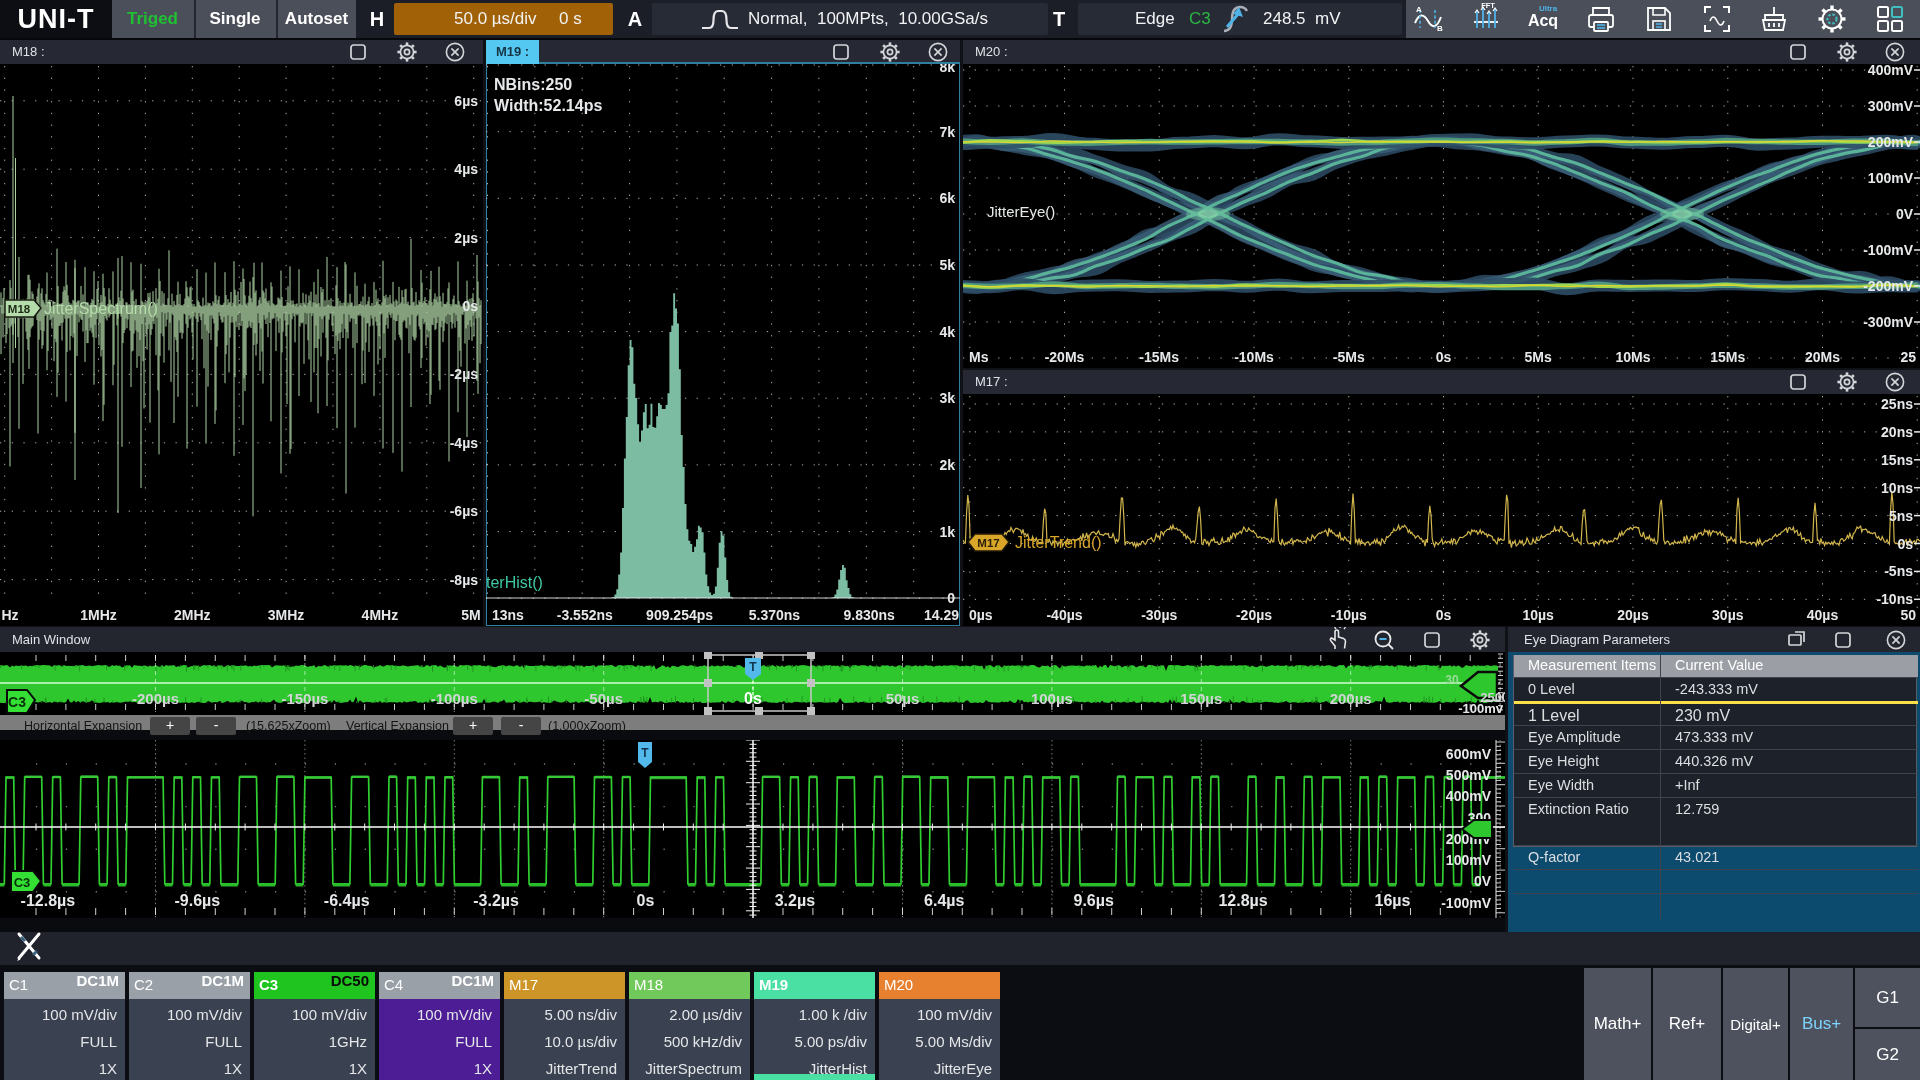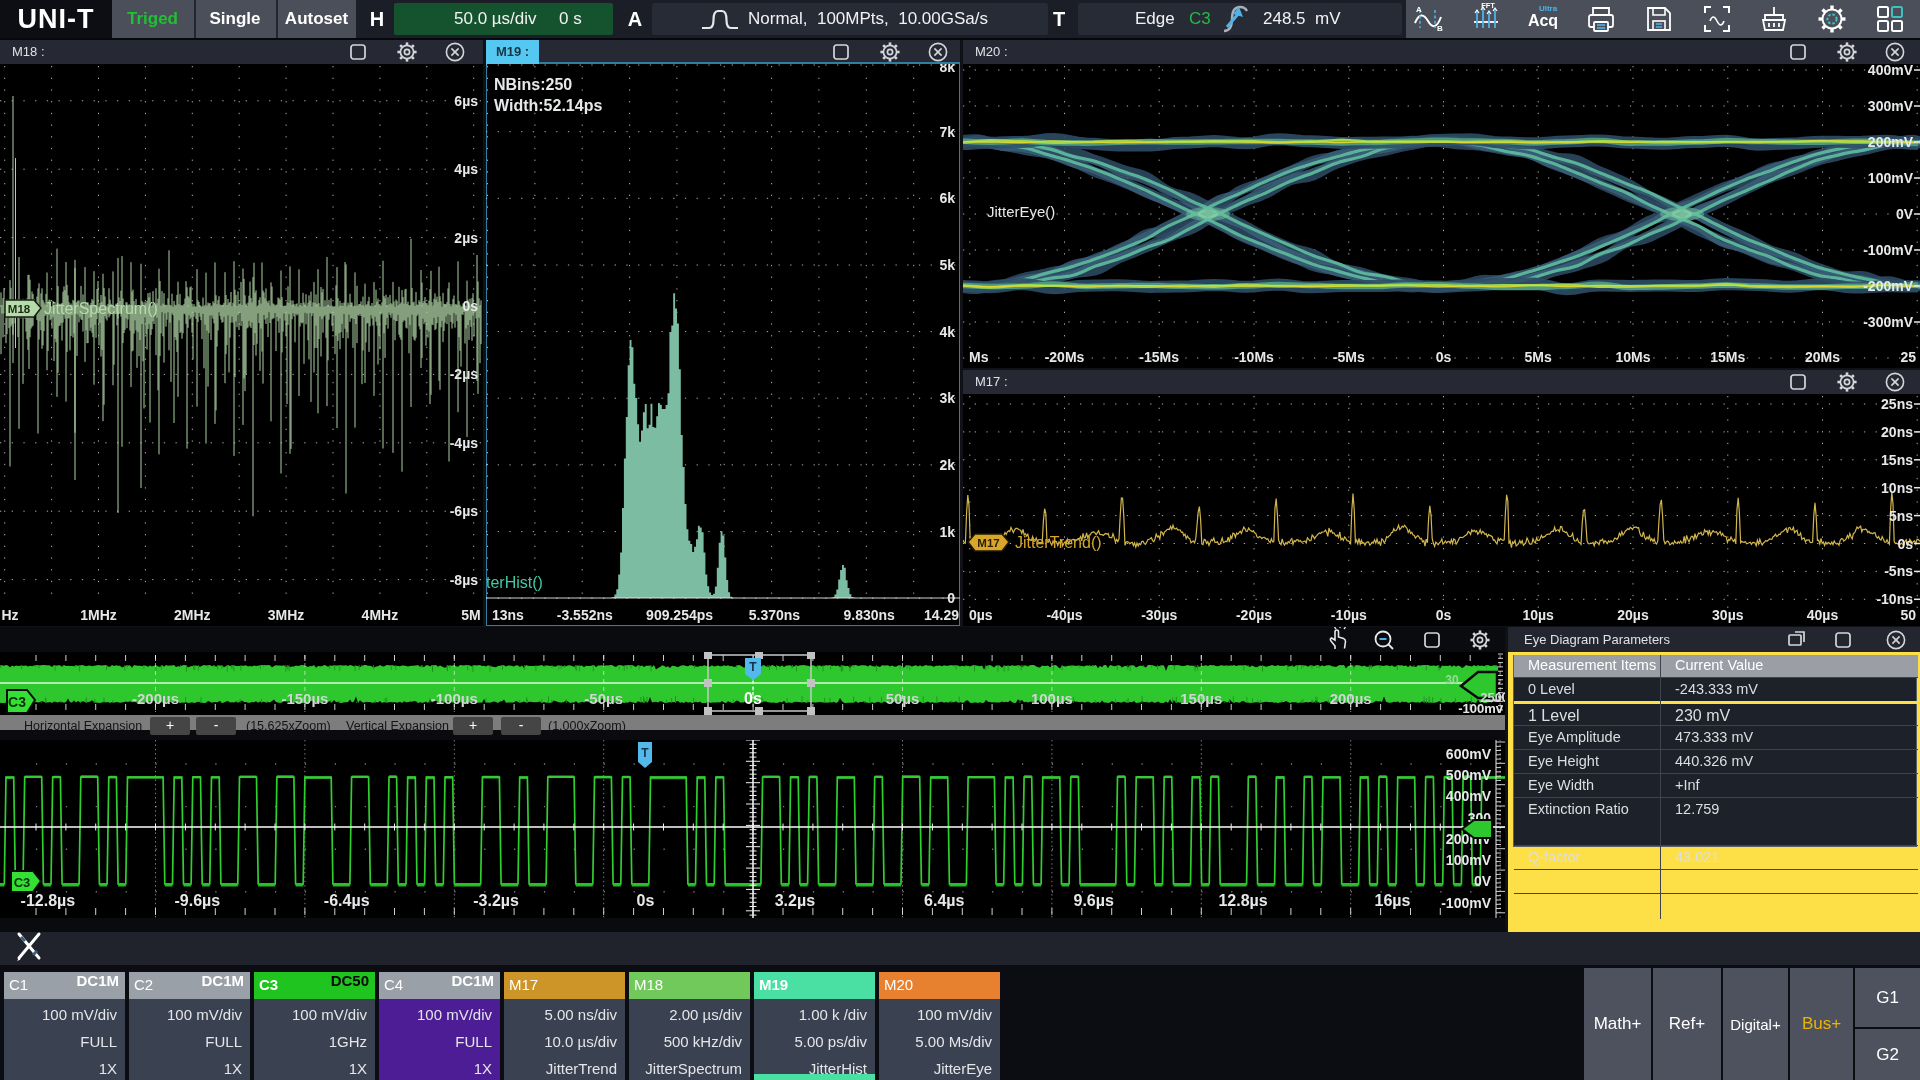--- a/index.html
+++ b/index.html
@@ -41,21 +41,21 @@
     </svg>
 <div class="abs" style="left:0;top:0;width:1920px;height:38px;background:#1b1e26"></div>
 <div class="abs" style="left:0;top:0;width:112px;height:38px;background:#0c0e13;color:#fff;font-size:27px;font-weight:bold;text-align:center;line-height:38px;letter-spacing:1px">UNI-T</div>
 <div class="abs" style="left:112px;top:0;width:244px;height:38px;background:#4b4f59"></div>
 <div class="abs" style="left:112px;top:0;width:81px;height:38px;color:#1fc132;font-size:17px;font-weight:bold;text-align:center;line-height:38px">Triged</div>
 <div class="abs" style="left:195px;top:0;width:80px;height:38px;color:#fff;font-size:17px;font-weight:bold;text-align:center;line-height:38px">Single</div>
 <div class="abs" style="left:277px;top:0;width:79px;height:38px;color:#fff;font-size:17px;font-weight:bold;text-align:center;line-height:38px">Autoset</div>
 <div class="abs" style="left:193.5px;top:0;width:2px;height:38px;background:#23262e"></div>
 <div class="abs" style="left:275.5px;top:0;width:2px;height:38px;background:#23262e"></div>
 <div class="abs" style="left:362px;top:0;width:30px;height:38px;color:#fff;font-size:20px;font-weight:bold;text-align:center;line-height:38px">H</div>
-<div class="abs" style="left:394px;top:3px;width:219px;height:32px;background:#14532d;border-radius:2px;color:#f2f2f4;font-size:17px;line-height:32px">
+<div class="abs" style="left:394px;top:3px;width:219px;height:32px;background:#a16207;border-radius:2px;color:#f2f2f4;font-size:17px;line-height:32px">
       <span style="position:absolute;left:60px">50.0 µs/div</span>
       <span style="position:absolute;left:165px">0 s</span>
     </div>
 <div class="abs" style="left:620px;top:0;width:30px;height:38px;color:#fff;font-size:20px;font-weight:bold;text-align:center;line-height:38px">A</div>
 <div class="abs" style="left:652px;top:3px;width:396px;height:32px;background:#272b36;border-radius:2px;color:#f2f2f4;font-size:17px;line-height:32px">
       <span style="position:absolute;left:96px">Normal,&nbsp; 100MPts,&nbsp; 10.00GSa/s</span>
     </div>
 <svg class="abs" style="left:698px;top:5px" width="46" height="28" viewBox="0 0 46 28">
 <path d="M4 23 h7 q4.5 0 4.5 -8 q0 -9 4.5 -9 h4 q4.5 0 4.5 9 q0 8 4.5 8 h7" stroke="#e8e8ea" stroke-width="2.2" fill="none"></path>
     </svg>
@@ -394,20 +394,21 @@
         <text x="670" y="226" font-size="14" text-anchor="middle" fill="#e6e8ea" font-weight="bold">20µs</text>
         <text x="764.8" y="226" font-size="14" text-anchor="middle" fill="#e6e8ea" font-weight="bold">30µs</text>
         <text x="859.5" y="226" font-size="14" text-anchor="middle" fill="#e6e8ea" font-weight="bold">40µs</text>
         <text x="953" y="226" font-size="14" text-anchor="end" fill="#e6e8ea" font-weight="bold">50</text>
         <polygon points="12,140 39,140 46,148 39,157 12,157 5,148" fill="#d9a62a" stroke="#201a08" stroke-width="1.5"></polygon>
         <text x="25.5" y="153" font-size="11.5" text-anchor="middle" fill="#2a2008" font-weight="bold">M17</text>
         <text x="52" y="154" font-size="16" text-anchor="start" fill="#d9a62a" font-weight="normal">JitterTrend()</text>
       </svg>
 </div>
 <div class="abs" style="left:0;top:627px;width:1505px;height:305px;background:#0a0b0e">
+<div class="ptitle" style="height:25px;background:#23262e;line-height:25px"><span>Main Window</span></div>
 <svg class="abs" style="left:0;top:0" width="1505" height="26" viewBox="0 0 1505 26">
         <g transform="translate(1337,13)" fill="none" stroke="#e8e8ea" stroke-width="1.6">
 <path d="M-2 9 v-3 l-4 -5 q-1.5 -2 0.5 -3 l3.5 2 v-8 q0 -2 1.8 -2 q1.7 0 1.7 2 v5 l5 1.5 q2 0.7 2 3 l-1 7"></path>
 <g stroke-width="1.3">
             <line x1="-1" y1="-11" x2="-2.5" y2="-13"></line>
             <line x1="3" y1="-12" x2="3" y2="-14.5"></line>
             <line x1="7" y1="-11" x2="8.5" y2="-13"></line>
           </g>
         </g>
         <g transform="translate(1384,13)" fill="none" stroke="#e8e8ea" stroke-width="1.8">
@@ -512,21 +513,21 @@
         <text x="1491" y="167.6" font-size="14" text-anchor="end" fill="#e6e8ea" font-weight="bold">-100mV</text>
         <line x1="1496" y1="0" x2="1496" y2="178" stroke="#e8e8ea" stroke-width="1"></line>
         <path d="M1496 2h9 M1496 6.3h5 M1496 10.5h5 M1496 14.8h5 M1496 19.1h5 M1496 23.3h9 M1496 27.6h5 M1496 31.9h5 M1496 36.2h5 M1496 40.4h5 M1496 44.7h9 M1496 49h5 M1496 53.2h5 M1496 57.5h5 M1496 61.8h5 M1496 66h9 M1496 70.3h5 M1496 74.6h5 M1496 78.9h5 M1496 83.1h5 M1496 87.4h9 M1496 91.7h5 M1496 95.9h5 M1496 100.2h5 M1496 104.5h5 M1496 108.7h9 M1496 113h5 M1496 117.3h5 M1496 121.6h5 M1496 125.8h5 M1496 130.1h9 M1496 134.4h5 M1496 138.6h5 M1496 142.9h5 M1496 147.2h5 M1496 151.4h9 M1496 155.7h5 M1496 160h5 M1496 164.3h5 M1496 168.5h5 M1496 172.8h9" stroke="#e8e8ea" stroke-width="1" fill="none" opacity="0.9"></path>
         <polygon points="1492,80 1474,80 1462,89 1474,98 1492,98" fill="#2ec82e" stroke="#0a0a0a" stroke-width="2"></polygon>
         <polygon points="638,2 652,2 652,22 645,28 638,22" fill="#52b9ea"></polygon>
         <text x="645" y="17" font-size="12" text-anchor="middle" fill="#14324a" font-weight="bold">T</text>
         <polygon points="11,131 33,131 41,141 33,152 11,152" fill="#35e035" stroke="#0b0b0b" stroke-width="2"></polygon>
         <text x="22" y="147" font-size="13" text-anchor="middle" fill="#083008" font-weight="bold">C3</text>
       </svg>
 </div>
-<div class="abs" style="left:1508px;top:627px;width:412px;height:323px;background:#fde047">
+<div class="abs" style="left:1508px;top:627px;width:412px;height:323px;background:#0c4a6e">
 <div class="ptitle" style="height:25px;background:#23262e;line-height:25px"><span style="margin-left:16px">Eye Diagram Parameters</span></div>
 <svg class="abs" style="left:0;top:0" width="412" height="26" viewBox="0 0 412 26">
         <use href="#icopy" x="289" y="13"></use>
         <use href="#icheck" x="335" y="13"></use>
         <use href="#iclose" x="388" y="13"></use>
       </svg>
 <div class="abs" style="left:5px;top:28px;width:404px;height:192px;background:#1d212a;border:1px solid #585d66;border-top:none">
         <div class="abs" style="left:0;top:0;width:404px;height:22px;background:#9b9ea4;color:#fff;font-size:14.5px">
           <span class="abs" style="left:14px;top:2px">Measurement Items</span>
           <span class="abs" style="left:161px;top:2px">Current Value</span>
@@ -645,16 +646,16 @@
 <div class="abs" style="left:0;top:0;width:121px;height:27px;background:#e8812f">
           <span style="position:absolute;left:5px;top:4px;color:#fff;font-weight:normal">M20</span>
         </div>
 <div style="position:absolute;right:8px;top:34px">100 mV/div</div>
         <div style="position:absolute;right:8px;top:61px">5.00 Ms/div</div>
         <div style="position:absolute;right:8px;top:88px">JitterEye</div>
       </div>
 <div class="abs" style="left:1584px;top:36px;width:67px;height:112px;background:#4d525e;color:#fff;font-size:17px;display:flex;align-items:center;justify-content:center">Math+</div>
 <div class="abs" style="left:1653px;top:36px;width:68px;height:112px;background:#4d525e;color:#fff;font-size:17px;display:flex;align-items:center;justify-content:center">Ref+</div>
 <div class="abs" style="left:1723px;top:36px;width:65px;height:112px;background:#4d525e;color:#fff;font-size:15px;display:flex;align-items:center;justify-content:center">Digital+</div>
-<div class="abs" style="left:1790px;top:36px;width:63px;height:112px;background:#4d525e;color:#eab308;font-size:17px;display:flex;align-items:center;justify-content:center">Bus+</div>
+<div class="abs" style="left:1790px;top:36px;width:63px;height:112px;background:#4d525e;color:#7dd3fc;font-size:17px;display:flex;align-items:center;justify-content:center">Bus+</div>
 <div class="abs" style="left:1855px;top:36px;width:65px;height:59px;background:#4d525e;color:#fff;font-size:17px;display:flex;align-items:center;justify-content:center">G1</div>
 <div class="abs" style="left:1855px;top:97px;width:65px;height:51px;background:#4d525e;color:#fff;font-size:17px;display:flex;align-items:center;justify-content:center">G2</div>
 </div>
 </div>
 </body></html>

